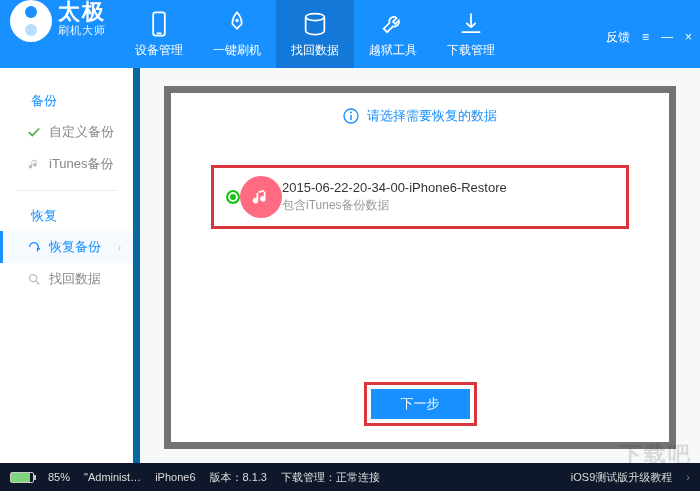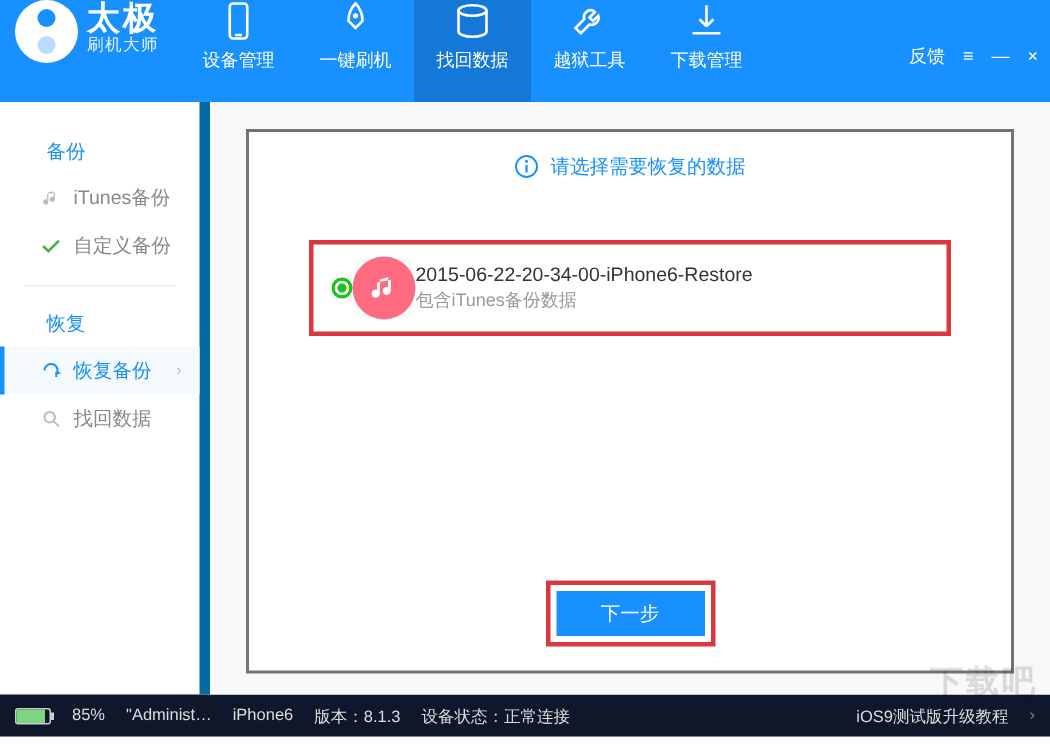--- a/index.html
+++ b/index.html
@@ -19,21 +19,21 @@
     content: ""; position: absolute; width: 12px; height: 12px; border-radius: 50%;
   }
   .logo-circle::before { background: #1890ff; top: 6px; left: 15px; }
   .logo-circle::after  { background: #1890ff; bottom: 6px; left: 15px; opacity: .3; }
   .logo-text { display: flex; flex-direction: column; line-height: 1.1; }
   .logo-text .big { font-size: 22px; font-weight: bold; letter-spacing: 2px; }
   .logo-text .small { font-size: 11px; letter-spacing: 1px; opacity: .9; }
 
   .tabs { display: flex; align-items: stretch; }
   .tab {
-    width: 78px; display: flex; flex-direction: column; align-items: center; 
+    width: 78px; display: flex; flex-direction: column; align-items: center; justify-content: center;
     gap: 4px; font-size: 12px; cursor: pointer; position: relative;
   }
   .tab.active { background: #1478d8; }
   .tab svg { width: 28px; height: 28px; fill: none; stroke: #fff; stroke-width: 1.5; }
 
   .win-controls {
     margin-left: auto; display: flex; align-items: center; padding: 6px 8px 0 0; gap: 12px;
     font-size: 12px;
   }
   .win-controls span { cursor: pointer; line-height: 14px; }
@@ -52,21 +52,21 @@
   }
   .side-item.active { color: #1890ff; border-left-color: #1890ff; background: #f5faff; }
   .side-item .chev { margin-left: auto; margin-right: 12px; color: #bbb; font-size: 10px; }
   .side-sep { height: 1px; background: #eee; margin: 10px 16px; }
   .side-icon { width: 14px; height: 14px; display: inline-block; }
 
   .content {
     flex: 1; background: #f7f8fa; padding: 18px 24px 14px 24px; display: flex; flex-direction: column;
   }
   .panel {
-    flex: 1; background: #fff; border: 2px solid #737373; display: flex; flex-direction: column;
+    flex: 1; background: #fff; border: 7px solid #737373; display: flex; flex-direction: column;
     position: relative;
   }
   .info-bar {
     display: flex; align-items: center; justify-content: center; gap: 8px;
     color: #1890ff; font-size: 13px; padding: 14px 0 10px 0;
   }
   .info-bar svg { width: 16px; height: 16px; }
 
   .backup-row {
     margin: 30px 40px 0 40px; padding: 8px 12px; display: flex; align-items: center; gap: 0;
@@ -172,32 +172,32 @@
     <span>×</span>
   </div>
 </div>
 
 <div class="main">
   <div class="sidebar">
     <div class="side-group-title">备份</div>
     <div class="side-item">
       <span class="side-icon">
         <svg viewBox="0 0 16 16" width="14" height="14">
+            <path d="M2 8l4 4 8-8" stroke="#4caf50" stroke-width="2" fill="none"></path>
+          </svg>
+      </span>
+      <span>自定义备份</span>
+    </div>
+    <div class="side-item">
+      <span class="side-icon">
+        <svg viewBox="0 0 16 16" width="14" height="14">
             <path d="M6 3v8a2 2 0 11-1-1.7V5l6-1v5a2 2 0 11-1-1.7V3l-4 .7z" fill="#bbb"></path>
           </svg>
       </span>
       <span>iTunes备份</span>
-    </div>
-    <div class="side-item">
-      <span class="side-icon">
-        <svg viewBox="0 0 16 16" width="14" height="14">
-            <path d="M2 8l4 4 8-8" stroke="#4caf50" stroke-width="2" fill="none"></path>
-          </svg>
-      </span>
-      <span>自定义备份</span>
     </div>
 
     <div class="side-sep"></div>
 
     <div class="side-group-title">恢复</div>
     <div class="side-item active">
       <span class="side-icon">
         <svg viewBox="0 0 16 16" width="14" height="14">
             <path d="M3 8a5 5 0 119 3" stroke="#1890ff" stroke-width="1.5" fill="none"></path>
             <path d="M12 13v-3h3" stroke="#1890ff" stroke-width="1.5" fill="none"></path>
@@ -251,18 +251,18 @@
 </div>
 
 <div class="statusbar">
   <span class="batt">
       <i style="width:85%"></i>
     </span>
   <span>85%</span>
   <span>"Administ…</span>
   <span>iPhone6</span>
   <span><span>版本：</span><span>8.1.3</span></span>
-  <span><span>设备状态：</span><span>正常连接</span></span>
+  <span><span>下载管理：</span><span>正常连接</span></span>
   <span class="push-right">iOS9测试版升级教程</span>
   <span class="arrow">›</span>
 </div>
 
 <div class="watermark">下载吧</div>
 
 </body></html>

